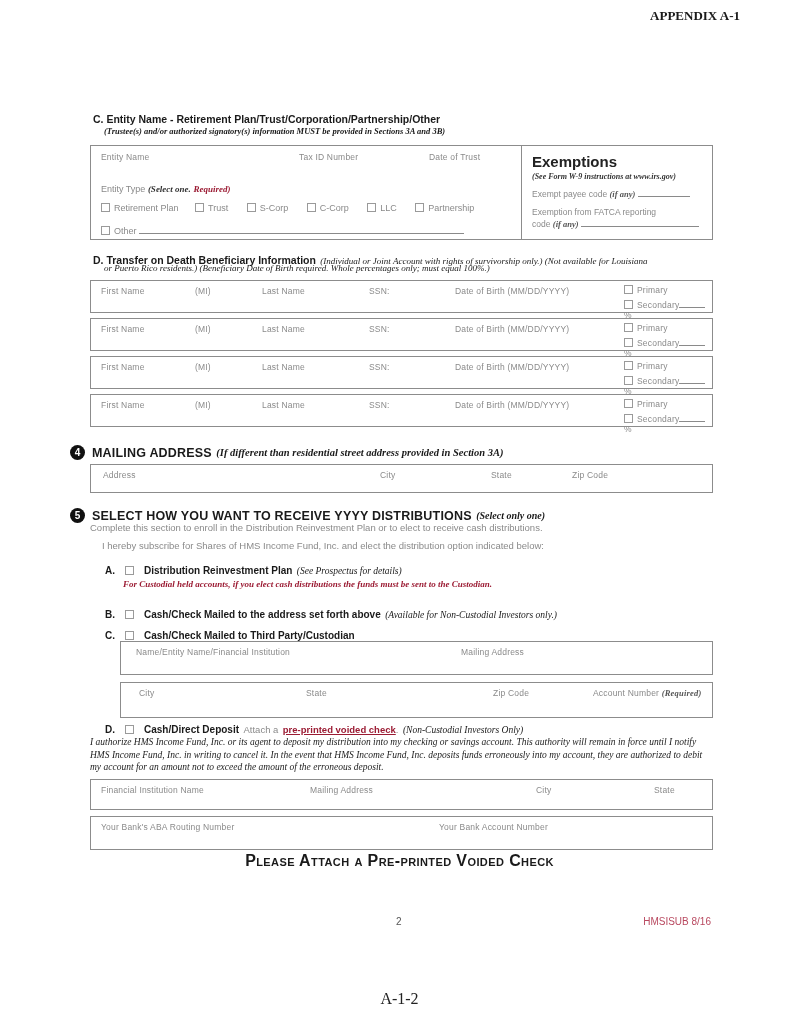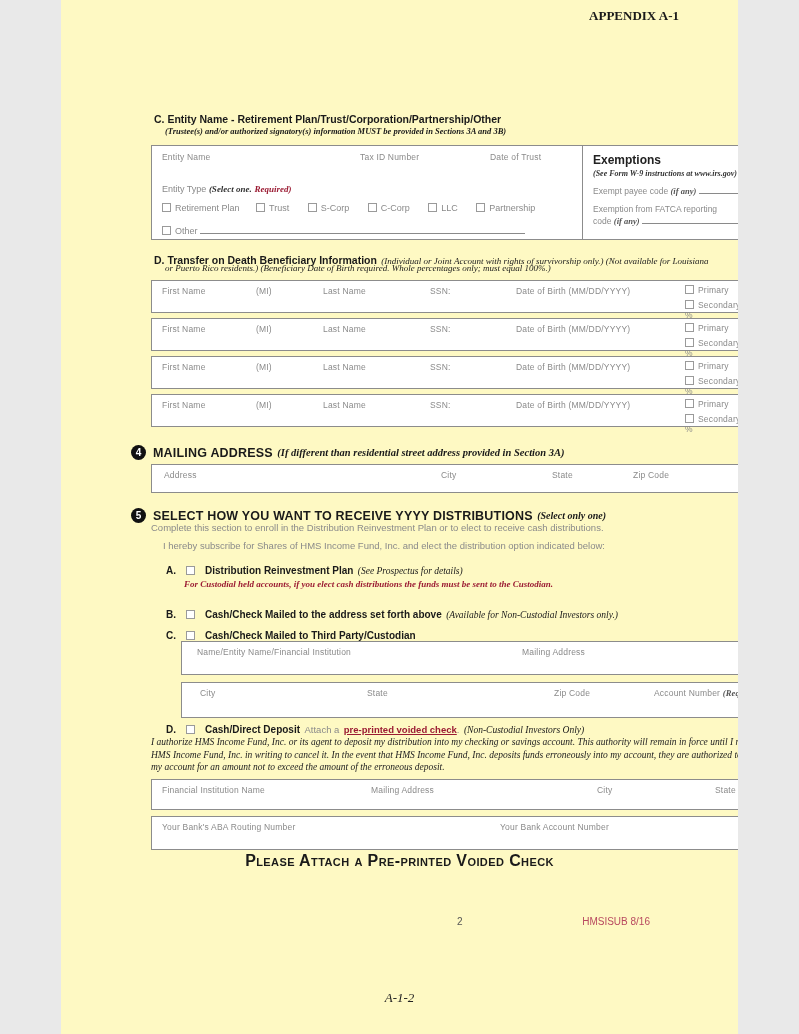--- a/index.html
+++ b/index.html
@@ -1,19 +1,19 @@
 <!DOCTYPE html>
 <html><head>
 <meta charset="utf-8">
 <style>
   * { margin:0; padding:0; box-sizing:border-box; }
   html,body { background:#e9e9e9; }
   #page {
-    position:relative; width:677px; height:1034px; margin:0 auto;
-    background:#fef9c3; font-family:"Liberation Sans", sans-serif; color:#1a1a1a;
+    position:relative; width:799px; height:1034px; margin:0 auto;
+    background:#ffffff; font-family:"Liberation Sans", sans-serif; color:#1a1a1a;
     overflow:hidden;
   }
   .abs { position:absolute; }
   .serif { font-family:"Liberation Serif", serif; }
   .si { font-family:"Liberation Serif", serif; font-style:italic; }
   .sbi { font-family:"Liberation Serif", serif; font-style:italic; font-weight:bold; }
   .gray { color:#8a8a8a; }
   .red { color:#9b1b33; }
   .lbl { font-size:8.5px; color:#8a8a8a; letter-spacing:0.2px; }
   .box { border:1px solid #8c8c8c; background:#fff; }
@@ -68,21 +68,21 @@
       <span style="margin-right:16px;"><span class="cb"></span><span>LLC</span></span>
       <span><span class="cb"></span><span>Partnership</span></span>
     </div>
 
     <div class="abs" style="top:79px; left:10px; font-size:9px; color:#8a8a8a;">
       <span class="cb"></span><span>Other</span>
       <span class="blank" style="width:325px;"></span>
     </div>
 
     <div class="abs" style="top:0; left:430px; width:193px; height:93px; border-left:1px solid #8c8c8c; padding:7px 8px 0 10px;">
-      <div style="font-weight:bold; font-size:12px; color:#222;">Exemptions</div>
+      <div style="font-weight:bold; font-size:15px; color:#222;">Exemptions</div>
       <div class="sbi" style="font-size:8px; margin-top:2px; color:#333;">(See Form W-9 instructions at www.irs.gov)</div>
       <div style="font-size:8.5px; color:#8a8a8a; margin-top:7px;">
         <span>Exempt payee code</span>
         <span class="sbi" style="color:#555;">(if any)</span>
         <span class="blank" style="width:52px;"></span>
       </div>
       <div style="font-size:8.5px; color:#8a8a8a; margin-top:7px; line-height:12px;">
         <span>Exemption from FATCA reporting</span><br>
         <span>code</span>
         <span class="sbi" style="color:#555;">(if any)</span>
@@ -193,15 +193,15 @@
   </div>
   <div class="abs box" style="top:816px; left:90px; width:623px; height:34px;">
     <span class="abs lbl" style="top:5px; left:10px;">Your Bank's ABA Routing Number</span>
     <span class="abs lbl" style="top:5px; left:348px;">Your Bank Account Number</span>
   </div>
 
   <div class="abs scaps" style="top:852px; left:0; right:0; text-align:center;">Please Attach a Pre-printed Voided Check</div>
 
   <div class="abs" style="top:916px; left:396px; font-size:10px; color:#555;">2</div>
   <div class="abs" style="top:916px; right:88px; font-size:10px; color:#b8485f;">HMSISUB 8/16</div>
-  <div class="abs serif" style="top:990px; left:0; right:0; text-align:center; font-size:13px; color:#222;font-style:italic;">A-1-2</div>
+  <div class="abs serif" style="top:990px; left:0; right:0; text-align:center; font-size:16px; color:#222;">A-1-2</div>
 
 </div>
 
 </body></html>

